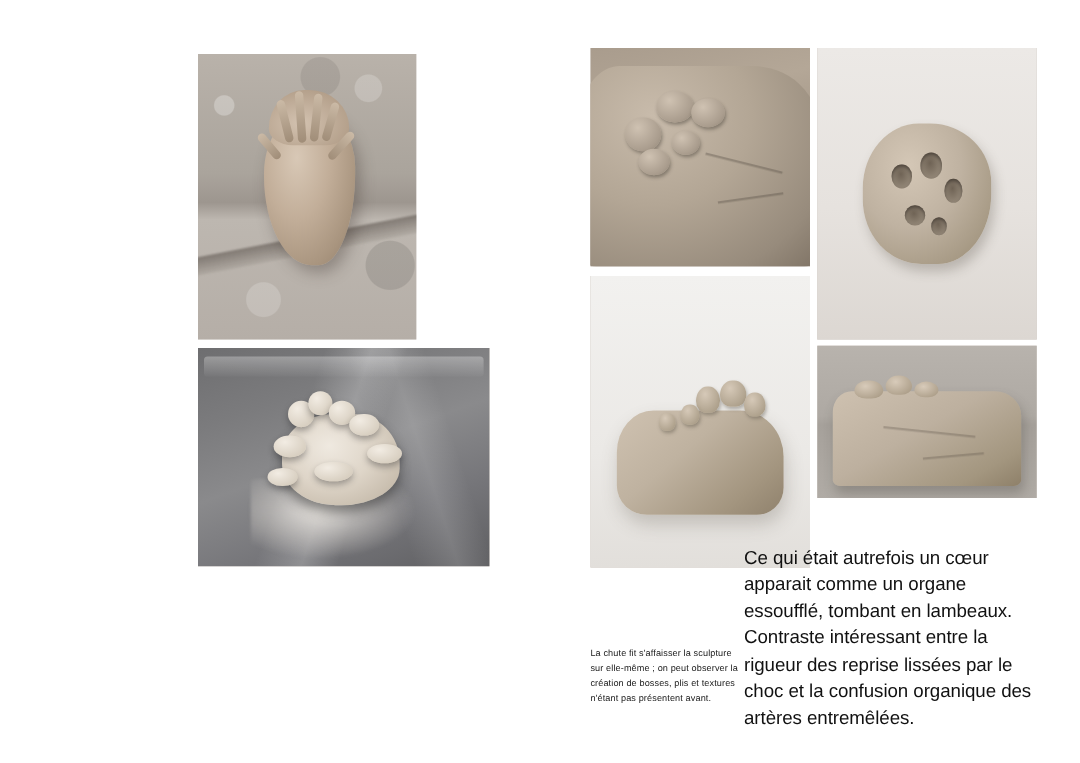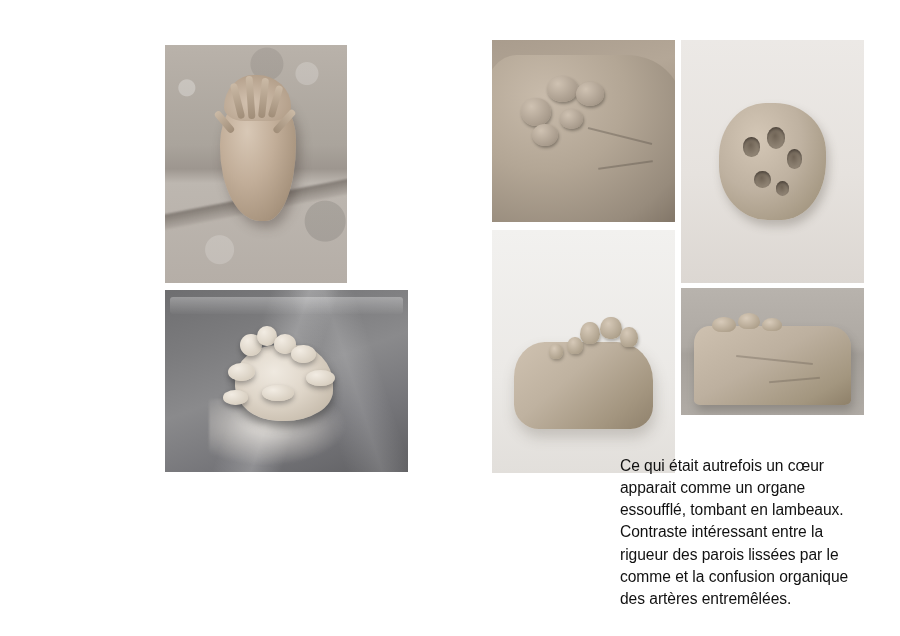--- a/index.html
+++ b/index.html
@@ -307,16 +307,17 @@
       <div class="mass"></div>
       <div class="nub" style="left:17%; top:23%; width:13%; height:12%;"></div>
       <div class="nub" style="left:31%; top:20%; width:12%; height:12%;"></div>
       <div class="nub" style="left:44%; top:24%; width:11%; height:10%;"></div>
       <div class="crack" style="left:30%; top:56%; width:42%; transform:rotate(6deg);"></div>
       <div class="crack" style="left:48%; top:72%; width:28%; transform:rotate(-5deg);"></div>
     </div>
   </div>
 
 
-
-  <div class="main-text">Ce qui était autrefois un cœur apparait comme un organe essoufflé, tombant en lambeaux. Contraste intéressant entre la rigueur des parois lissées par le comme et la confusion organique des artères entremêlées.</div>
+  <div class="caption-center">La chute fit s'affaisser la sculpture sur elle-même ; on peut observer la création de bosses, plis et textures n'étant pas présentent avant.</div>
+
+  <div class="main-text">Ce qui était autrefois un cœur apparait comme un organe essoufflé, tombant en lambeaux. Contraste intéressant entre la rigueur des reprise lissées par le choc et la confusion organique des artères entremêlées.</div>
 
 </div>
 
 </body></html>

